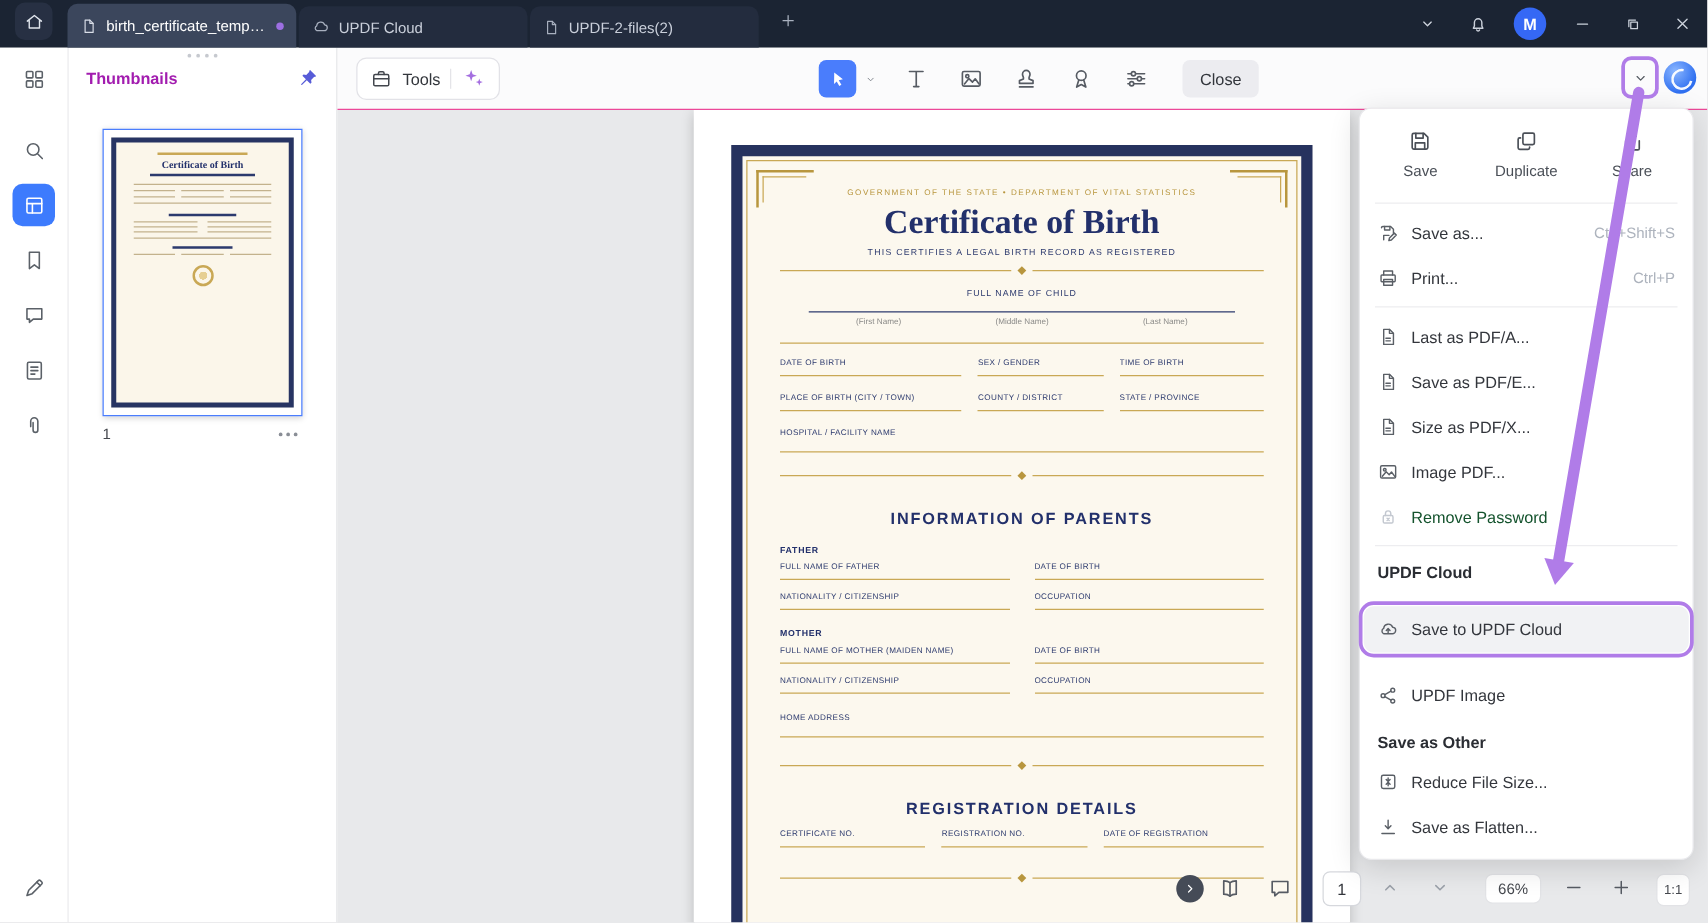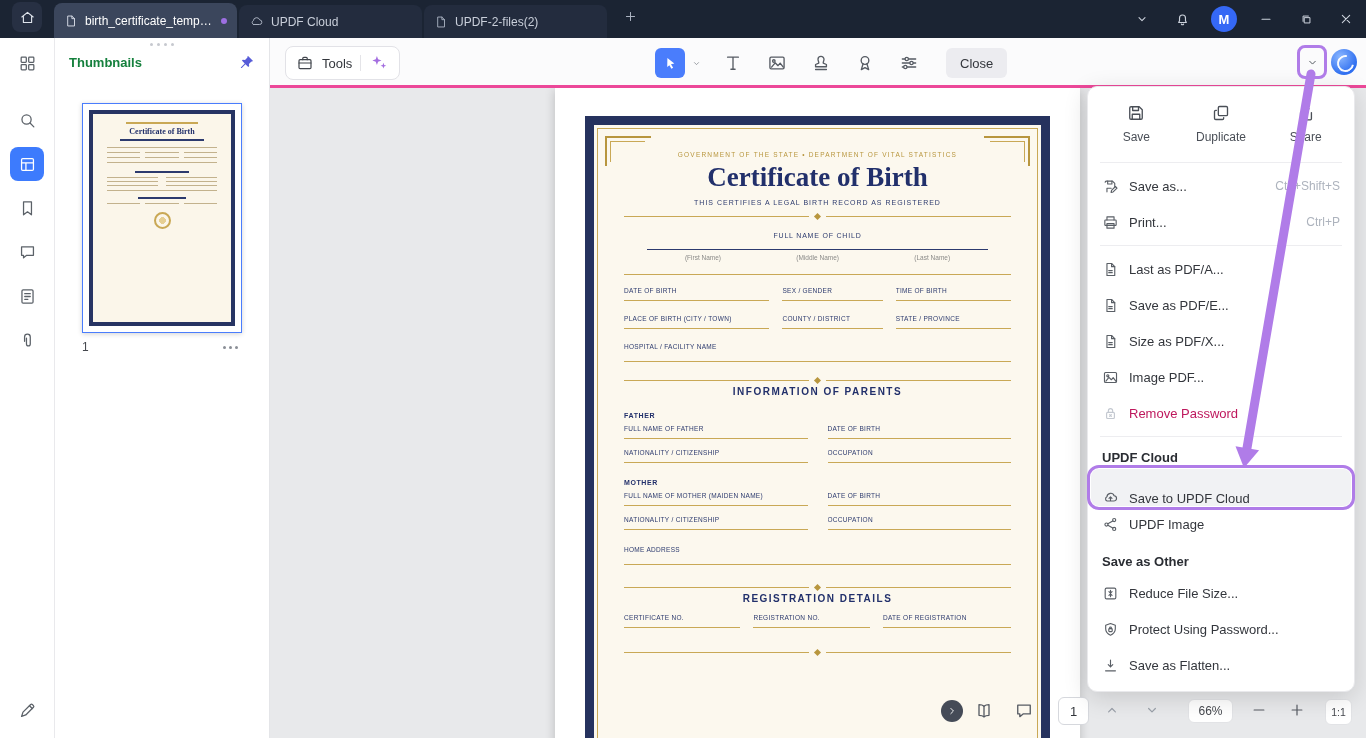--- a/index.html
+++ b/index.html
@@ -28,21 +28,21 @@
   .side-item { width:34px; height:34px; border-radius:8px; display:grid; place-items:center; color:#5b6168; }
   .side-item.first { margin-bottom:13px; }
   .side-item.active { background:#3d7bfd; color:#fff; }
   .side-item.bottom { margin-top:auto; }
 
   
   .thumbs { position:absolute; top:38px; left:55px; width:215px; bottom:0; background:#fff; border-right:1px solid #e4e5e8; z-index:3; }
   .drag-dots { position:absolute; top:5px; left:50%; transform:translateX(-50%); display:flex; gap:4px; }
   .drag-dots i { width:3px; height:3px; border-radius:50%; background:#c6c9cf; }
   .thumbs-header { display:flex; align-items:center; padding:16px 14px 0 14px; }
-  .thumbs-title { font-size:13px; font-weight:bold; color:#15803d; }
+  .thumbs-title { font-size:13px; font-weight:bold; color:#a21caf; }
   .pin-btn { margin-left:auto; color:#575cd8; }
   .thumb-card { position:absolute; left:27px; top:65px; width:160px; height:230px; background:#fff; border:1px solid #4a7dfd; box-shadow:0 1px 5px rgba(0,0,0,.18); }
   .thumb-footer { position:absolute; left:27px; top:302px; width:160px; display:flex; align-items:center; justify-content:space-between; }
   .thumb-num { font-size:12px; color:#45484e; }
   .more-dots { display:flex; gap:3px; padding:4px; }
   .more-dots i { width:3px; height:3px; border-radius:50%; background:#8a8e96; }
 
   
   .mini { position:absolute; inset:6px; border:4px solid #273463; background:#fbf6ea; padding:8px 9px 0; display:flex; flex-direction:column; align-items:center; overflow:hidden; }
   .m-gold { height:2px; background:#c9a855; width:60%; }
@@ -52,21 +52,21 @@
   .m-gray { height:1px; background:#c3b28d; }
   .w90{width:92%;} .w70{width:70%;} .w45{width:45%;} .w40{width:40%;}
   .mt3{margin-top:3px;} .mt4{margin-top:4px;} .mt6{margin-top:6px;} .mt8{margin-top:8px;}
   .m-cols { width:92%; display:flex; justify-content:space-between; }
   .m-cols span { width:30%; height:1px; background:#c3b28d; }
   .m-pairs { width:92%; display:flex; justify-content:space-between; }
   .m-pairs span { width:46%; height:1px; background:#c3b28d; }
   .m-seal { width:17px; height:17px; border-radius:50%; border:2px solid #c9a855; background:radial-gradient(circle,#e6cf93 35%, #fbf6ea 36%); }
 
   
-  .topbar { position:absolute; top:38px; left:270px; right:0; height:50px; background:#fbfbfc; border-bottom:3px solid #ec4899; z-index:4; }
+  .topbar { position:absolute; top:38px; left:270px; right:0; height:50px; background:#fbfbfc; border-bottom:1px solid #ec4899; z-index:4; }
   .tools-btn { position:absolute; left:15px; top:8px; height:34px; border:1px solid #e2e2e7; border-radius:8px; background:#fff; display:flex; align-items:center; gap:8px; padding:0 10px; color:#42464d; }
   .tools-label { font-size:13px; color:#33363c; }
   .tools-sep { width:1px; height:16px; background:#e4e4e8; }
   .sparkle { color:#a46ee0; }
   .center-tools { position:absolute; left:385px; top:10px; height:30px; display:flex; align-items:center; gap:18px; }
   .select-btn { width:30px; height:30px; border-radius:6px; background:#4a7dfc; display:grid; place-items:center; }
   .mini-chev { color:#7a7f87; margin-left:-12px; }
   .tool-icon { color:#565b63; display:grid; place-items:center; width:26px; height:26px; }
   .close-btn { height:30px; padding:0 14px; border-radius:6px; background:#ececf0; color:#33363c; font-size:13px; display:flex; align-items:center; margin-left:6px; }
 
@@ -98,37 +98,37 @@
   .intro { font-family:"Liberation Serif", serif; font-style:italic; font-size:8.5px; color:#55504a; text-align:center; width:80%; margin:8px auto 0; line-height:1.5; }
   .child-label { font-size:7px; letter-spacing:.8px; color:#2c3a6e; text-align:center; margin-top:13px; }
   .child-line { width:88%; margin:10px auto 0; border-bottom:1.5px solid #2c3a6e; }
   .hints { width:88%; margin:4px auto 0; display:flex; justify-content:space-around; font-size:6.5px; color:#8a8a88; }
   .rule-gold { border-bottom:1px solid #c9a855; margin-top:13px; }
   .row3 { display:grid; grid-template-columns:1.45fr 1fr 1.15fr; gap:13px; margin-top:12px; }
   .row3.eq { grid-template-columns:1fr 1fr 1.1fr; }
   .row2 { display:grid; grid-template-columns:1fr 1fr; gap:20px; margin-top:6px; }
   .f { border-bottom:1px solid #c9a855; padding-bottom:6px; font-size:6.5px; letter-spacing:.3px; color:#2c3a6e; white-space:nowrap; overflow:hidden; }
   .f.tall { padding-bottom:11px; }
-  .sec-title { font-size:10px; font-weight:bold; letter-spacing:1.5px; color:#22306b; text-align:center; margin-top:3px; }
+  .sec-title { font-size:13px; font-weight:bold; letter-spacing:1.5px; color:#22306b; text-align:center; margin-top:24px; }
   .sub-title { font-size:7px; font-weight:bold; letter-spacing:.6px; color:#22306b; margin-top:15px; }
   .mt14 { margin-top:14px; } .mt16 { margin-top:16px; } .mt20 { margin-top:20px; } .mt22 { margin-top:22px; } .mt10 { margin-top:10px; }
 
   
   .menu { position:absolute; left:1087px; top:86px; width:268px; background:#fff; border:1px solid #e9e9ec; border-radius:10px; box-shadow:0 6px 24px rgba(0,0,0,.14); padding:6px 0 8px; z-index:5; }
   .menu-top { display:flex; justify-content:space-around; padding:10px 6px 12px; height:64px; }
   .menu-action { display:flex; flex-direction:column; align-items:center; gap:7px; font-size:12px; color:#4a4f57; width:76px; }
   .menu-divider { height:1px; background:#ededf0; margin:5px 12px; }
   .menu-item { display:flex; align-items:center; height:36px; padding:0 14px; font-size:13px; color:#33363c; gap:10px; }
   .menu-item .ic { color:#5a5f66; flex:0 0 auto; }
   .shortcut { margin-left:auto; color:#adb3bd; font-size:12px; }
-  .menu-item.disabled { color:#be185d; }
+  .menu-item.disabled { color:#14532d; }
   .menu-item.disabled .ic { color:#c3c8d0; }
   .menu-header { font-size:13px; font-weight:bold; color:#2a2d33; padding:8px 14px 4px; }
   .menu-header.other { padding-top:12px; padding-bottom:6px; }
-  .menu-item.highlight { background:#f1f2f4; margin:0 3px; border-radius:8px; outline:3px solid #b07ce8; outline-offset:1px; height:37px; padding:0 11px;align-items:flex-end; }
+  .menu-item.highlight { background:#f1f2f4; margin:16px 3px; border-radius:8px; outline:3px solid #b07ce8; outline-offset:1px; height:37px; padding:0 11px; }
 
   
   .anno-arrow { position:absolute; inset:0; z-index:8; pointer-events:none; }
 
   
   .sb { position:absolute; z-index:4; }
   .sb-expand { left:941px; top:700px; width:22px; height:22px; border-radius:50%; background:#454b57; color:#fff; display:grid; place-items:center; }
   .sb-icon { color:#565b63; }
   .sb-book { left:974px; top:701px; }
   .sb-comment { left:1014px; top:701px; }
@@ -734,26 +734,20 @@
 
     <div class="menu-header other">Save as Other</div>
     <div class="menu-item">
       <svg class="ic" width="17" height="17">
           <use href="#i-compress"></use>
         </svg>
       <span>Reduce File Size...</span>
     </div>
     <div class="menu-item">
       <svg class="ic" width="17" height="17">
-          <use href="#i-shieldlock"></use>
-        </svg>
-      <span>Protect Using Password...</span>
-    </div>
-    <div class="menu-item">
-      <svg class="ic" width="17" height="17">
           <use href="#i-flatten"></use>
         </svg>
       <span>Save as Flatten...</span>
     </div>
   </div>
 
   <svg class="anno-arrow" width="1366" height="738" viewBox="0 0 1366 738">
     <line x1="1311" y1="74" x2="1247" y2="448" stroke="#b07ce8" stroke-width="9" stroke-linecap="round"></line>
     <polygon points="1244,468 1235.5,446.3 1259.1,450.3" fill="#b07ce8"></polygon>
   </svg>

